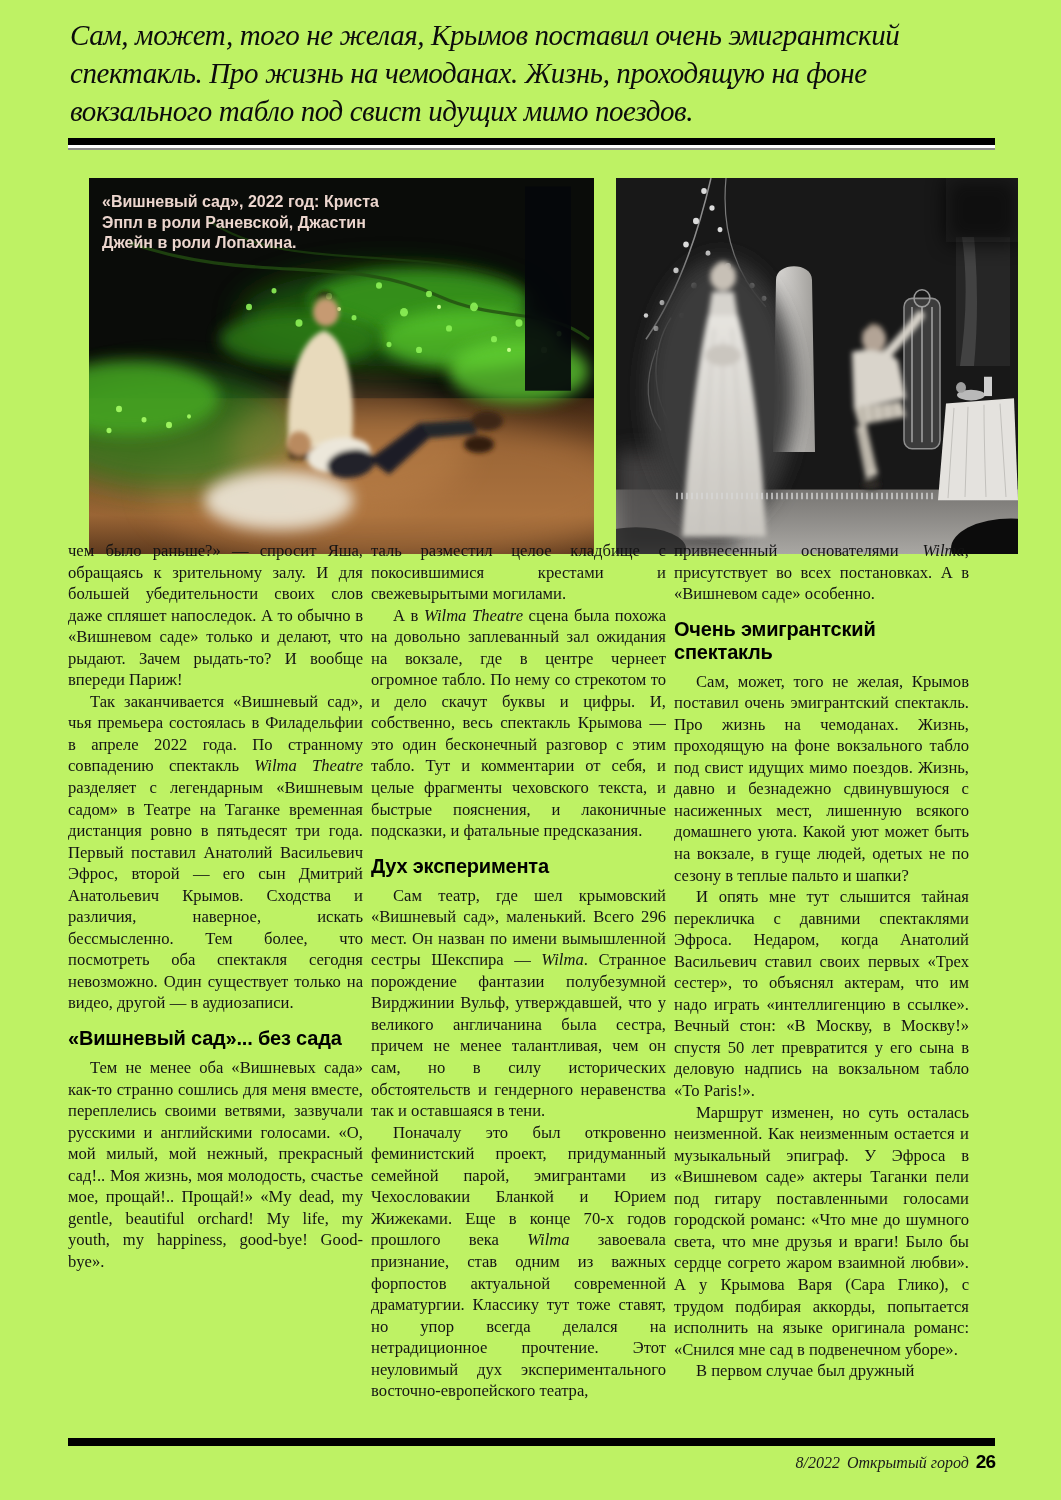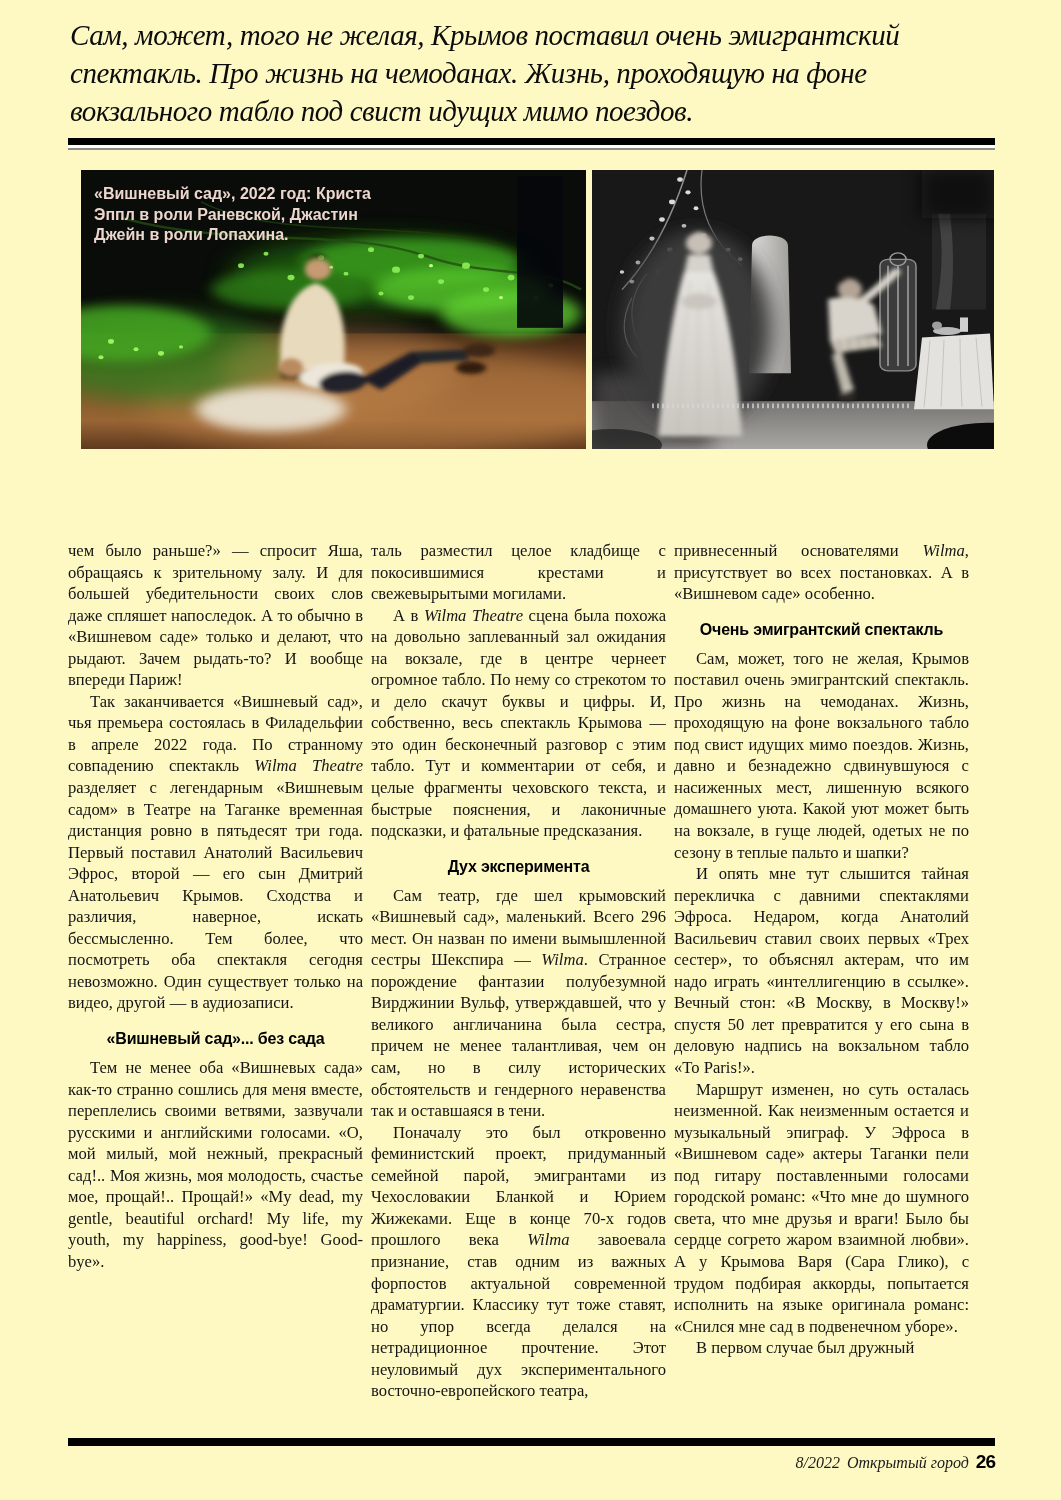--- a/index.html
+++ b/index.html
@@ -1,45 +1,45 @@
 <!DOCTYPE html>
 <html lang="ru"><head>
 <meta charset="utf-8">
 <style>
   html,body{margin:0;padding:0;background:#ffffff;}
-  .page{position:relative;width:1061px;height:1500px;background:#fef9c3;
+  .page{position:relative;width:1061px;height:1500px;background:#bef264;
         font-family:"Liberation Serif",serif;color:#141414;overflow:hidden;}
 
   
   .lede{position:absolute;left:70px;top:16px;width:872px;
         font-style:italic;font-size:29px;line-height:38px;letter-spacing:-0.4px;color:#0c0c0c;}
 
   
   .rule-top{position:absolute;left:68px;right:66px;top:138px;height:13px;
         background:linear-gradient(to bottom,#000 0,#000 7px,#fff 7px,#fff 10px,#8c8c8c 10px,#8c8c8c 12px,rgba(0,0,0,0) 12px);}
   .rule-bottom{position:absolute;left:68px;right:66px;top:1438px;height:8px;background:#000;}
 
   
   .photos{position:absolute;left:81px;top:170px;display:flex;gap:6px;}
-  .photo{position:relative;margin:0;width:505px;height:279px;overflow:hidden;background:#0a0c09;}
+  .photo{position:relative;margin:8px;width:505px;height:376px;overflow:hidden;background:#0a0c09;}
   .photo.right{width:402px;background:#181818;}
   .photo svg{display:block;width:100%;height:100%;}
   .cap{position:absolute;font-family:"Liberation Sans",sans-serif;font-weight:700;
        font-size:16px;line-height:20.5px;letter-spacing:0;}
   .cap-left{left:13px;top:14px;width:294px;color:#ecd6ce;}
   .cap-right{left:164px;top:20px;width:230px;color:#f0c6c0;}
 
   
   .cols{position:absolute;left:68px;top:540px;width:927px;height:896px;display:flex;gap:8px;
         font-size:16.6px;line-height:21.55px;text-align:justify;hyphens:auto;}
   .col{width:295px;overflow:hidden;}
   .col p{margin:0;text-indent:22px;}
   .col p.pf{text-indent:0;}
-  .col h2{font-family:"Liberation Sans",sans-serif;font-size:16px;line-height:23px;
-          letter-spacing:-0.2px;margin:13px 0 7px;text-align:center;color:#000;}
+  .col h2{font-family:"Liberation Sans",sans-serif;font-size:20px;line-height:23px;
+          letter-spacing:-0.2px;margin:13px 0 7px;text-align:left;color:#000;}
 
   
   .folio{position:absolute;right:66px;top:1451px;font-style:italic;font-size:16px;color:#1a1a1a;white-space:nowrap;}
   .folio .issue{margin-right:7px;}
   .folio .pagenum{font-family:"Liberation Sans",sans-serif;font-style:normal;font-weight:bold;
           font-size:19px;margin-left:7px;letter-spacing:-1px;color:#000;}
 </style>
 </head>
 <body>
 

